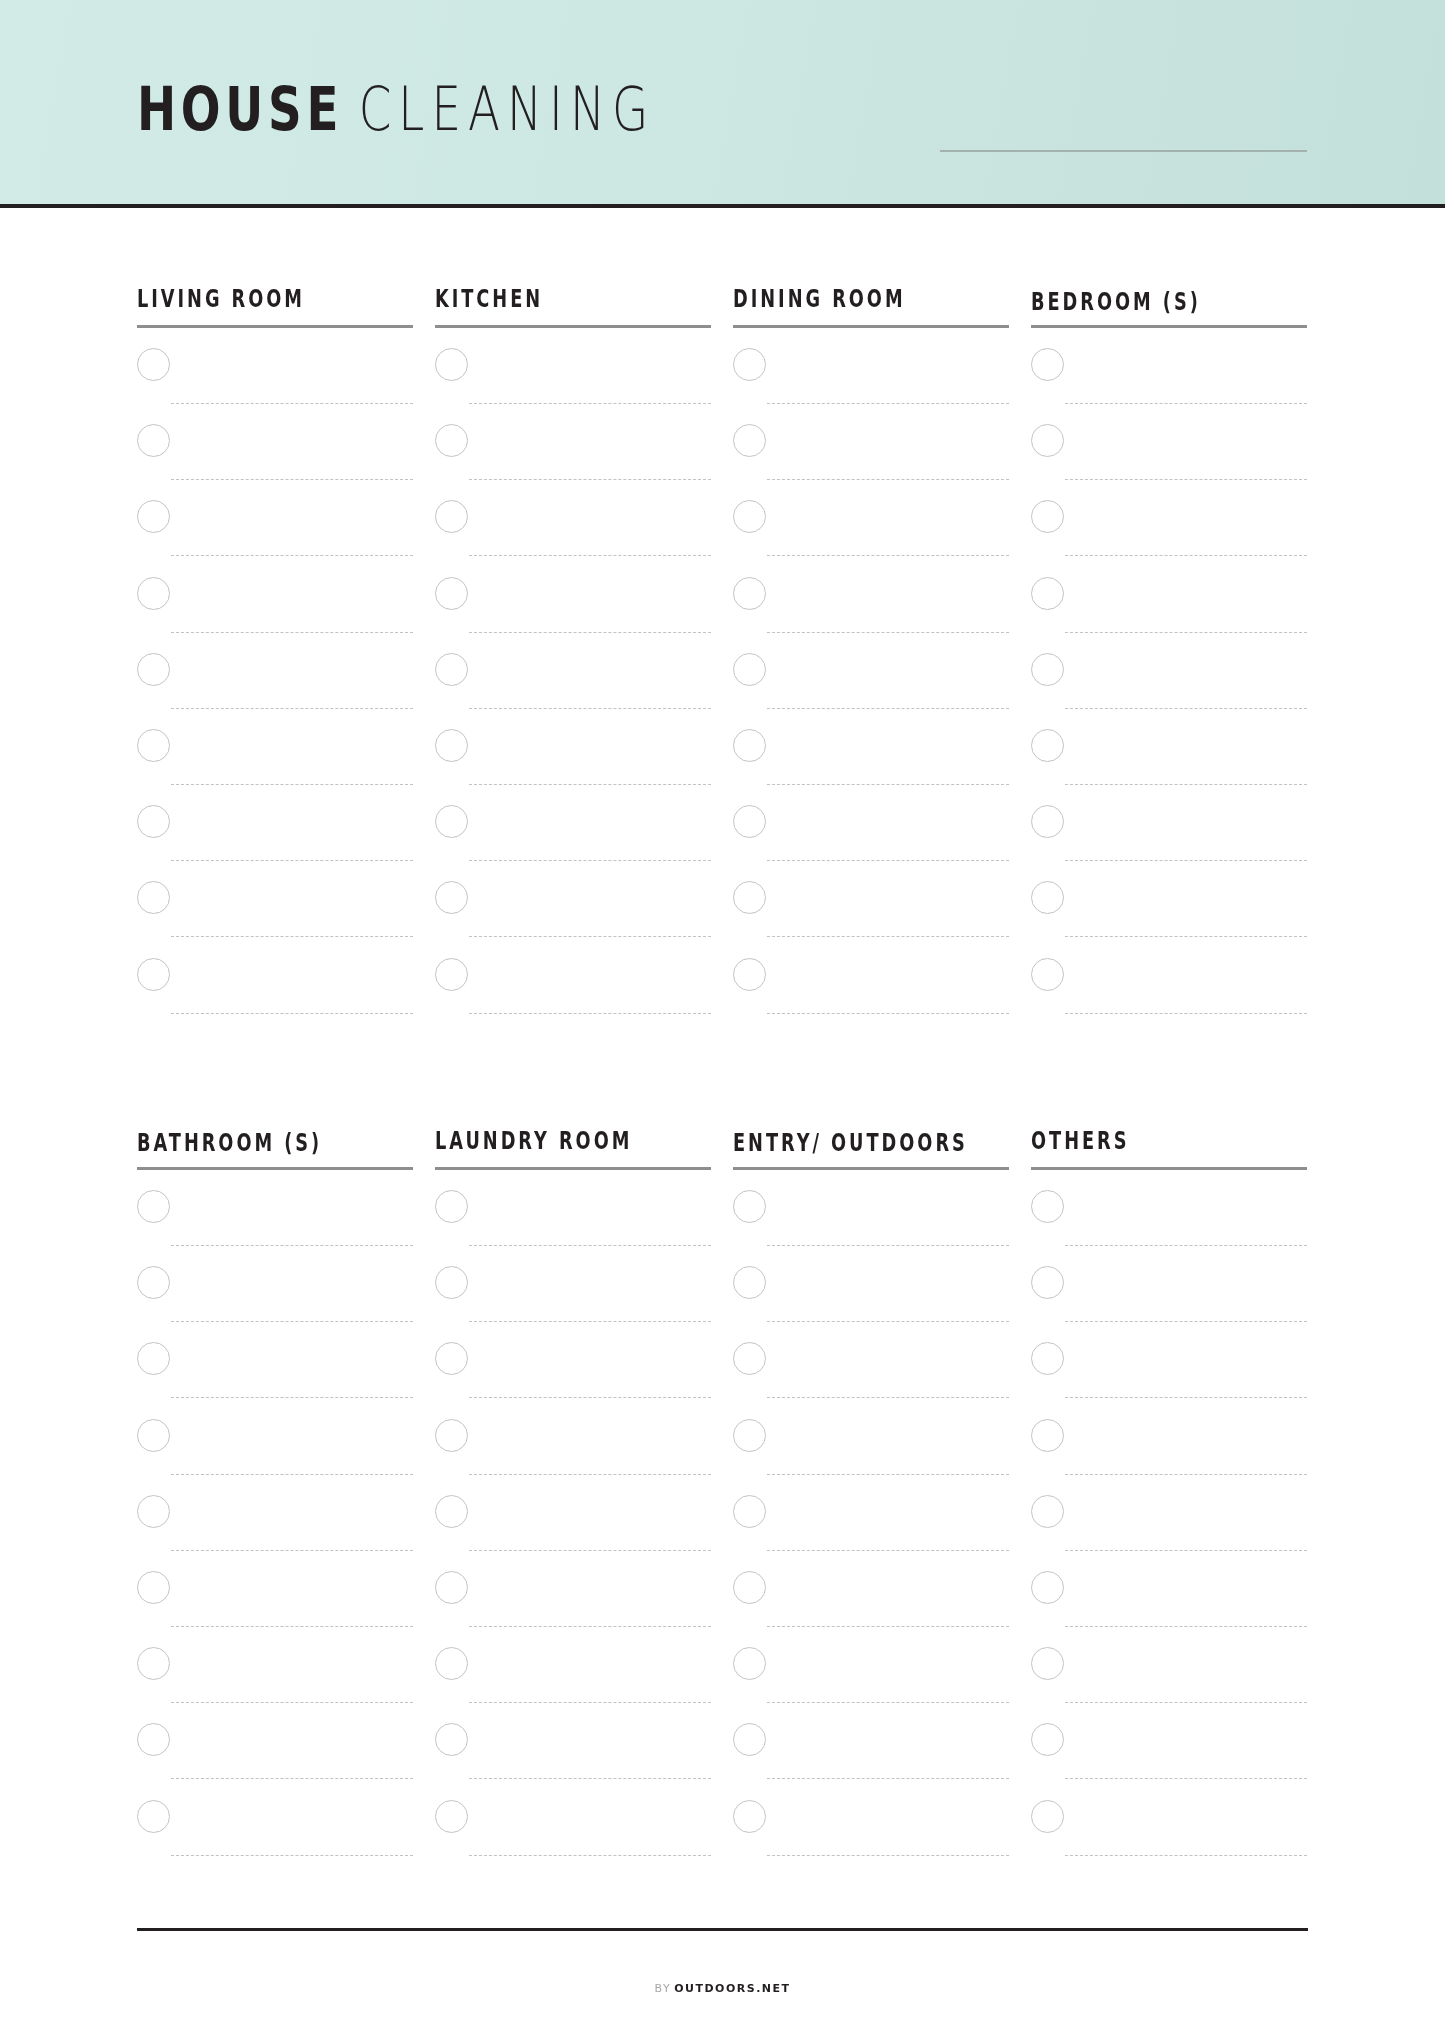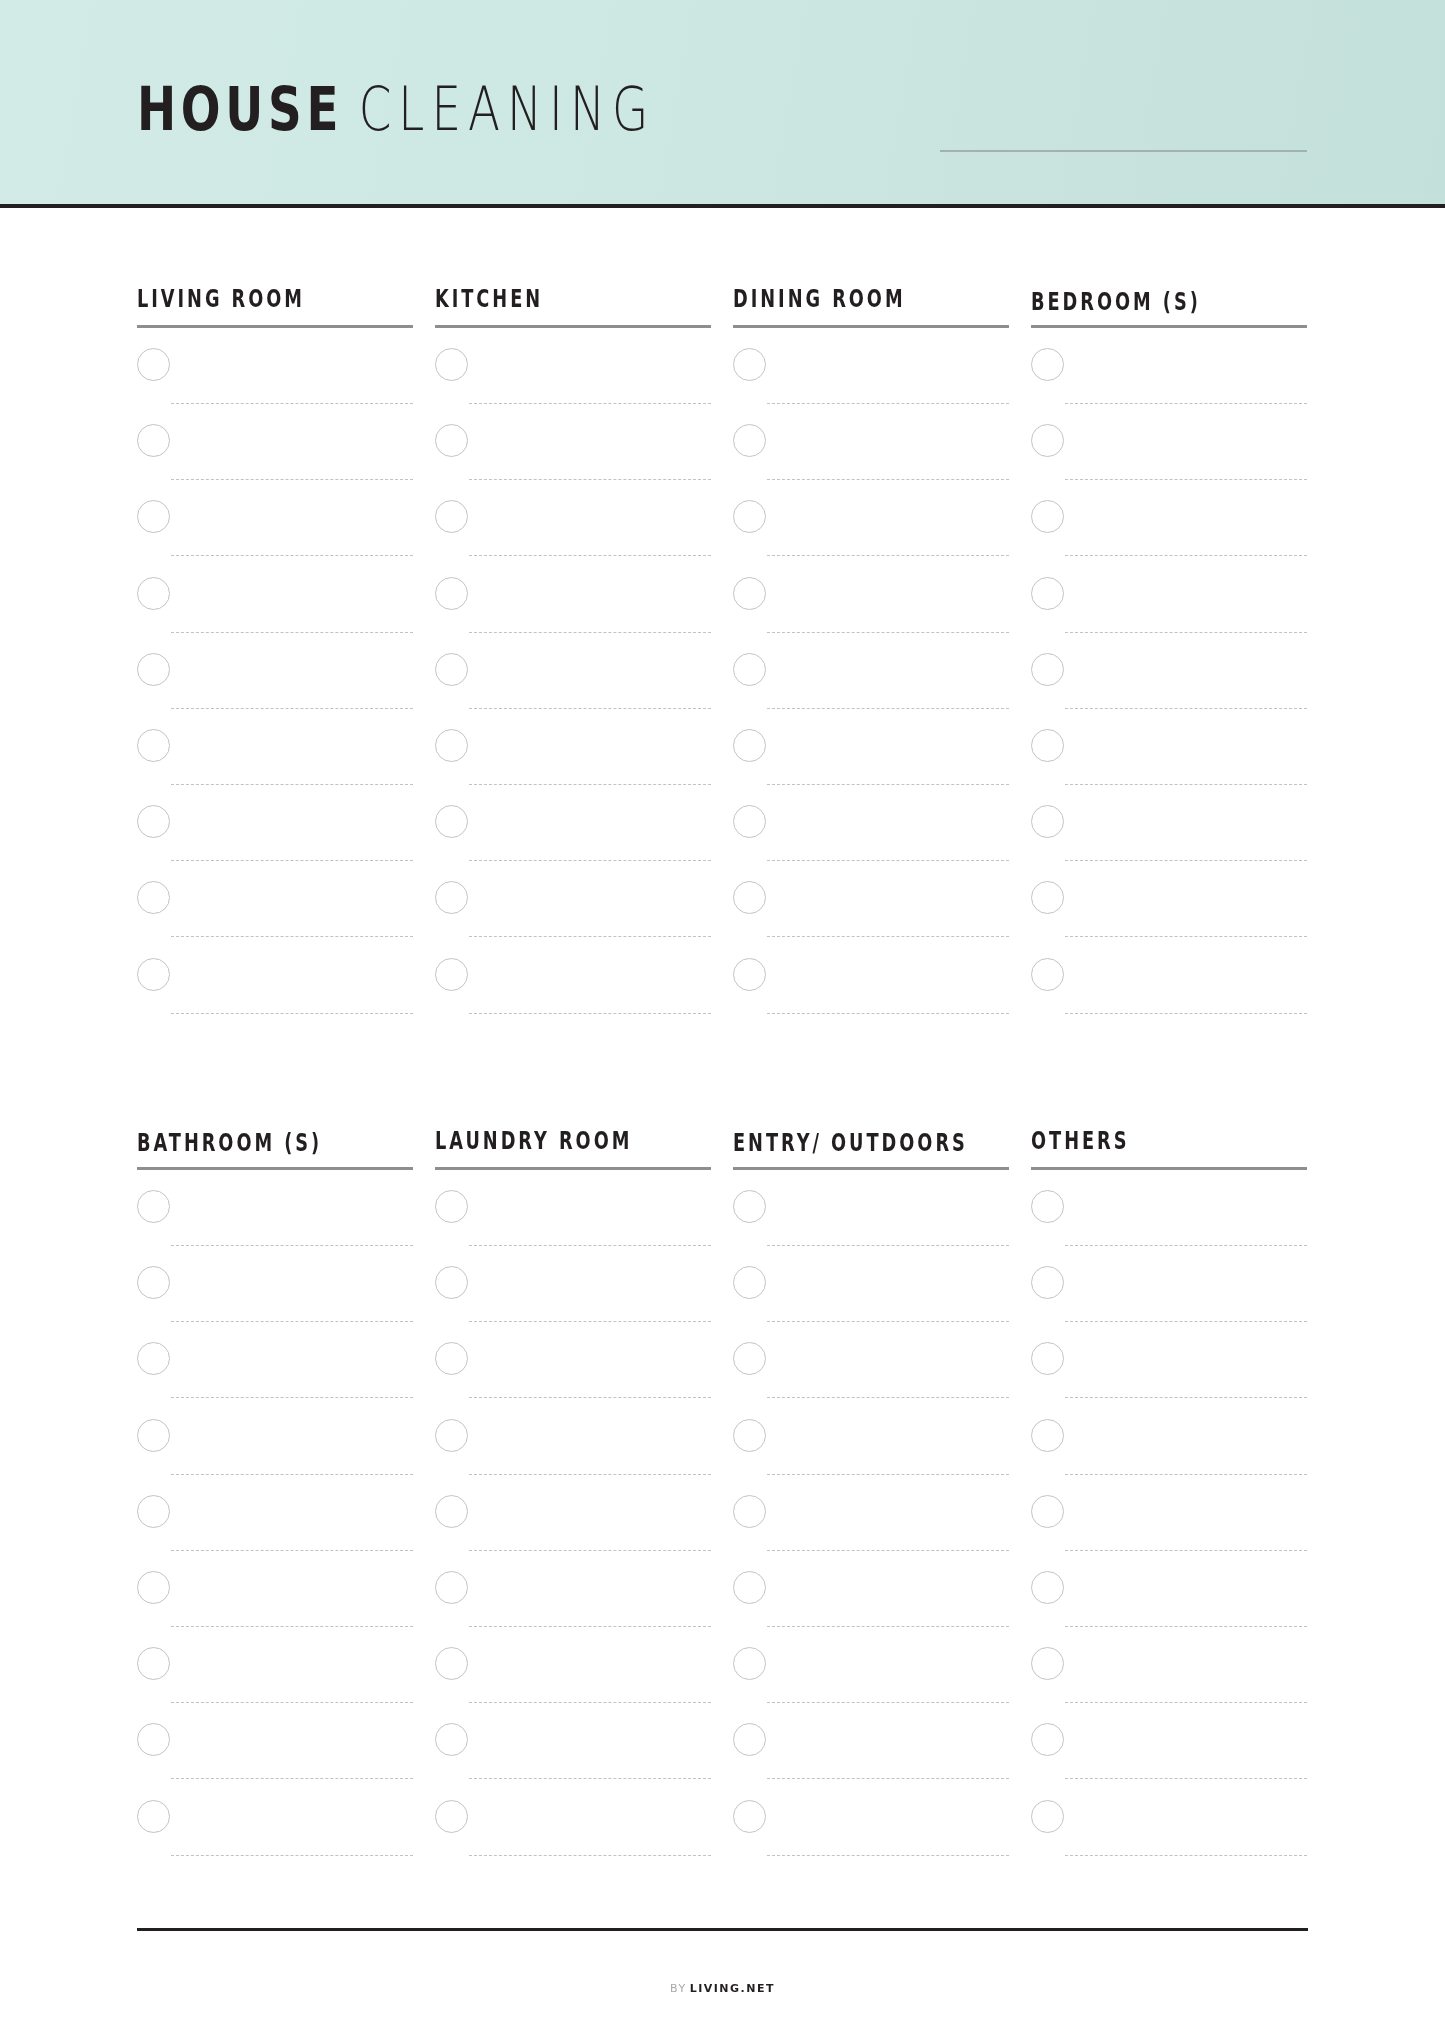--- a/index.html
+++ b/index.html
@@ -455,14 +455,14 @@
       </div>
       <div class="task-row" style="top: 673.6px;">
         <div class="checkbox"></div>
         <div class="task-line"></div>
       </div>
     </div>
   </div>
 
 <div class="footer-line"></div>
 <div class="footer-credit">
-  <span class="by">BY</span><span class="site">LIVING.NET</span>
+  <span class="by">BY</span><span class="site">OUTDOORS.NET</span>
 </div>
 
 </body></html>

